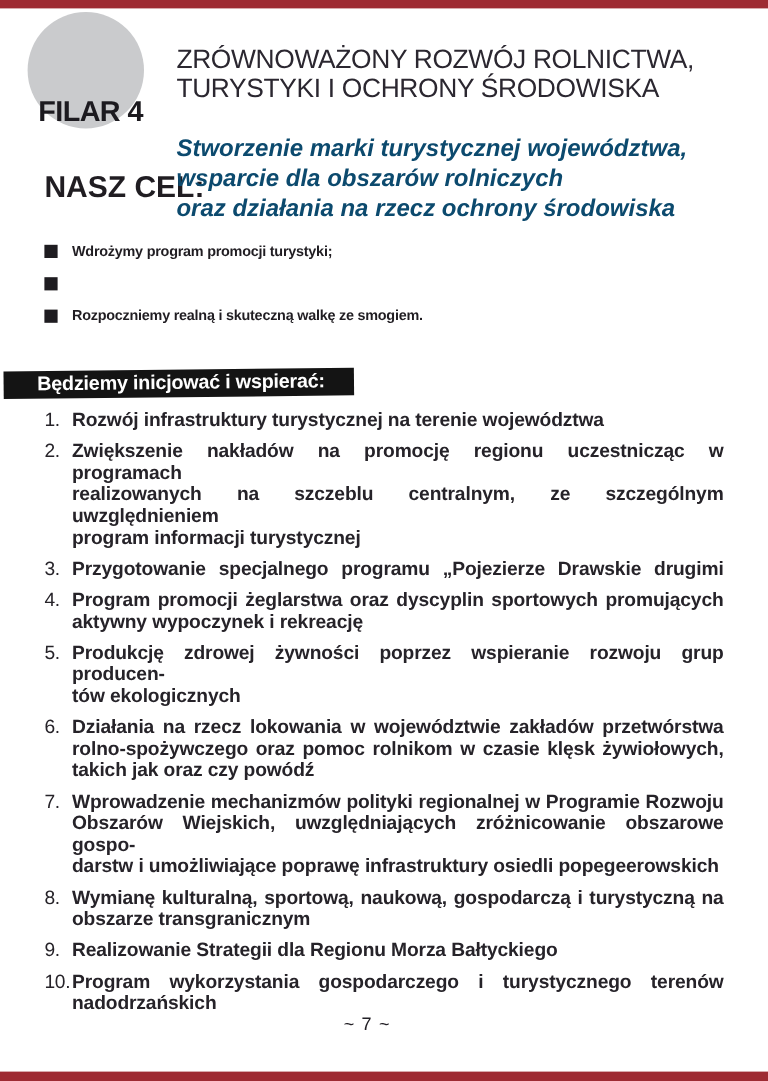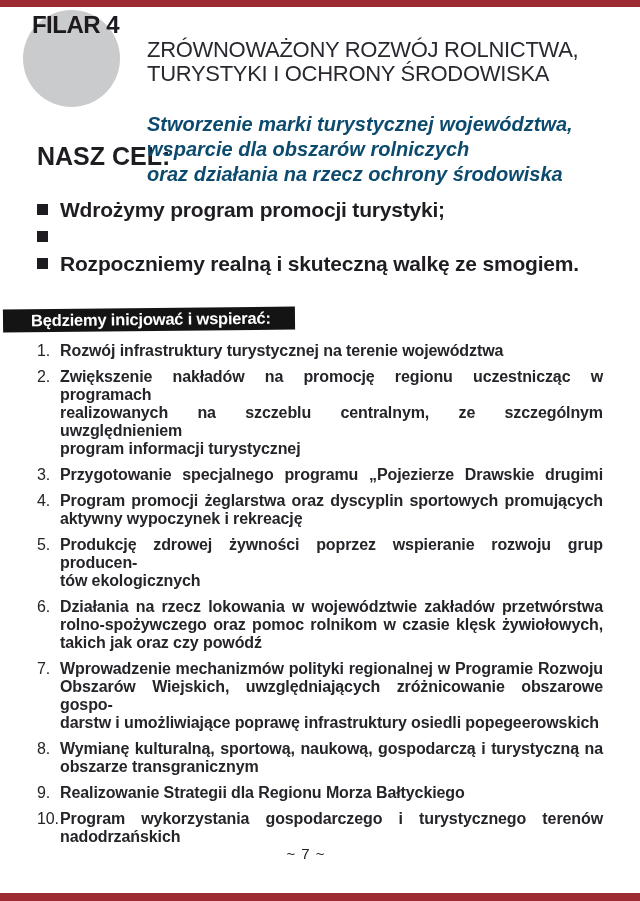--- a/index.html
+++ b/index.html
@@ -7,21 +7,21 @@
     width:640px;height:901px;position:relative;background:#ffffff;
     font-family:"Liberation Sans","DejaVu Sans",sans-serif;
     color:#262329;overflow:hidden;
   }
   .accent-bar{position:absolute;left:0;width:640px;background:#9e2b33;}
   #bar-top{top:0;height:7px;}
   #bar-bottom{bottom:0;height:8px;}
 
   #pillar-circle{
     position:absolute;left:23px;top:10px;width:97px;height:97px;border-radius:50%;
-    background:#cacbcd;display:flex;align-items:flex-start;justify-content:center;
+    background:#cacbcd;display:flex;align-items:flex-end;justify-content:center;
   }
   #pillar-label{
     font-weight:700;font-size:24px;letter-spacing:-0.5px;color:#1c1a1f;
     transform:translate(4px,1px);white-space:nowrap;
   }
 
   #page-title{
     position:absolute;left:147px;top:38px;line-height:24px;
     font-size:22px;font-weight:400;letter-spacing:-0.3px;color:#2b2730;white-space:nowrap;
   }
@@ -34,21 +34,21 @@
     position:absolute;left:147px;top:112px;line-height:25px;
     font-size:20px;font-weight:700;font-style:italic;color:#0c4a6e;white-space:nowrap;
   }
 
   #bullet-list{position:absolute;left:37px;top:196px;width:566px;}
   .bullet-row{display:flex;align-items:flex-start;height:27px;}
   .bullet-square{
     width:11px;height:11px;background:#1e1c20;margin-top:8px;flex:0 0 11px;
   }
   .bullet-text{
-    margin-left:12px;font-size:21px;font-weight:700;line-height:27px;color:#201d22;
+    margin-left:12px;font-size:12px;font-weight:700;line-height:27px;color:#201d22;
     letter-spacing:-0.2px;white-space:nowrap;
   }
 
   #section-banner{
     position:absolute;left:3px;top:308px;width:292px;height:23px;background:#141414;
     transform:rotate(-0.6deg);
   }
   #banner-label{
     padding-left:28px;color:#ffffff;font-size:16.5px;font-weight:700;line-height:23px;
     letter-spacing:-0.2px;white-space:nowrap;

